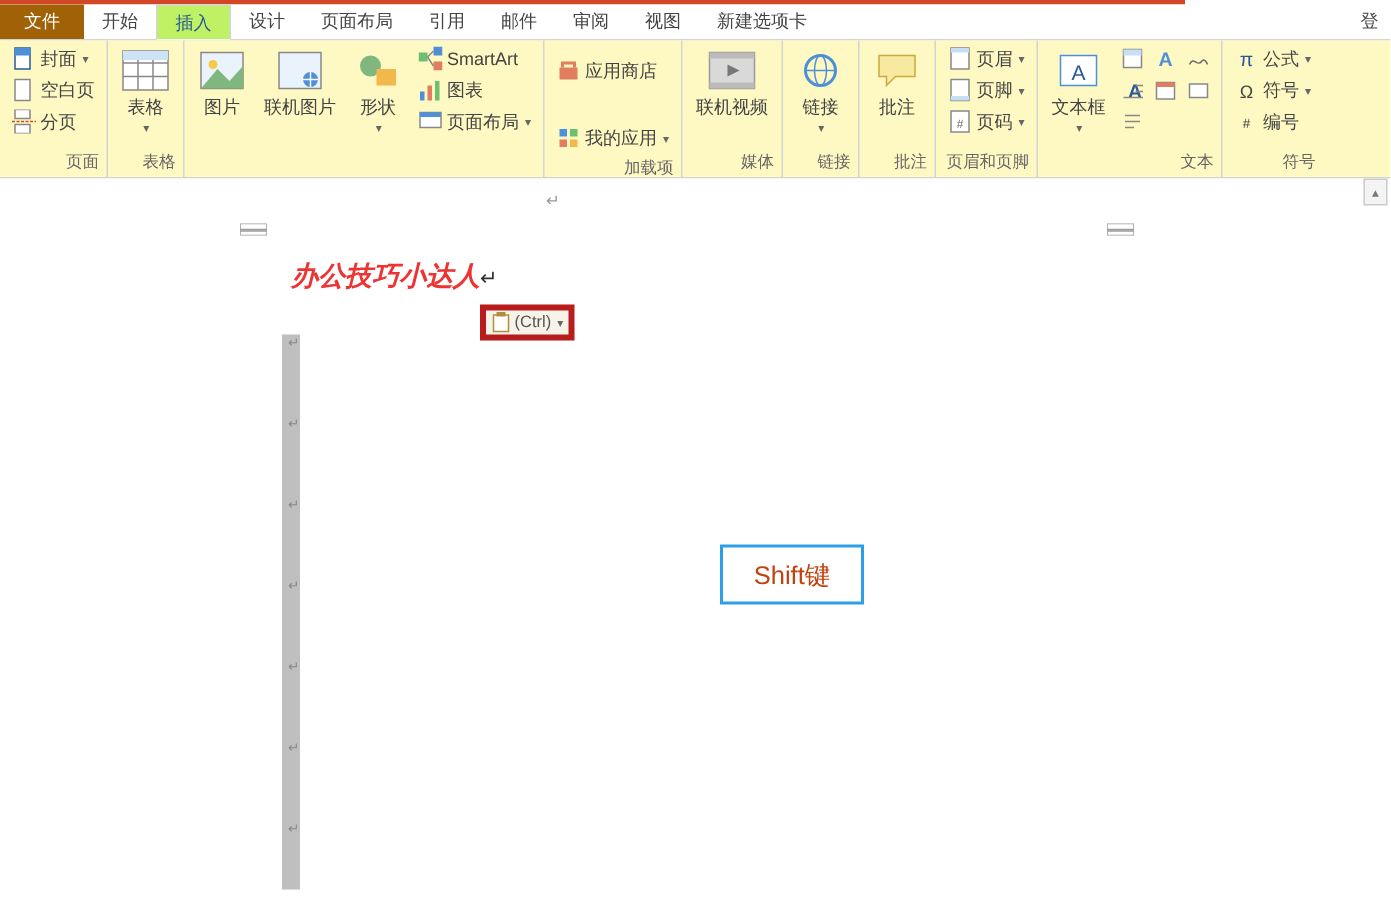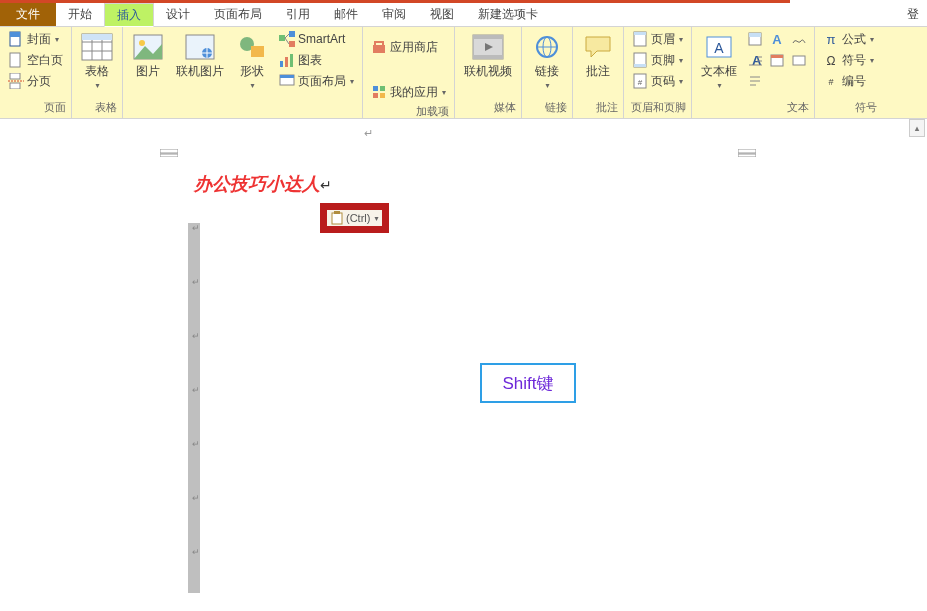--- a/index.html
+++ b/index.html
@@ -32,25 +32,25 @@
 
 
 .docarea { position: absolute; left: 0; top: 119px; right: 0; bottom: 0; background: #fff; display: flex; }
 .page { position: relative; margin: 8px 0 0 80px; width: 760px; height: 470px; background: #fff; }
 .ruler-mark-l { position: absolute; top: 22px; left: 80px; width: 18px; height: 8px; }
 .ruler-mark-r { position: absolute; top: 22px; left: 658px; width: 18px; height: 8px; }
 .rm { stroke: #9a9a9a; stroke-width: 1; fill: none; }
 .para-mark { position: absolute; top: 0px; left: 284px; font-size: 11px; color: #9a9a9a; }
 .title-text { position: absolute; top: 45px; left: 114px; font-family: SimSun, serif; font-size: 18px; font-weight: bold; font-style: italic; color: #e33; }
 .cursor-tick { font-size: 14px; color: #333; font-weight: normal; font-style: normal; }
-.paste-tag { position: absolute; top: 76px; left: 240px; border: 7px solid #b91c1c; background: #f7f3e9; padding: 1px 4px; font-size: 11px; color: #555; display: flex; align-items: center; gap: 3px; cursor: pointer; }
+.paste-tag { position: absolute; top: 76px; left: 240px; border: 4px solid #b91c1c; background: #f7f3e9; padding: 1px 4px; font-size: 11px; color: #555; display: flex; align-items: center; gap: 3px; cursor: pointer; }
 .paste-tag .clip { width: 12px; height: 14px; }
 .column-strip { position: absolute; top: 96px; left: 108px; width: 12px; height: 370px; background: #bfbfbf; }
 .pm-small { position: absolute; font-size: 9px; color: #888; left: 112px; }
-.highlight-box { position: absolute; top: 236px; left: 400px; width: 96px; height: 40px; border: 2px solid #2e9fe6; background: #fff; display: flex; align-items: center; justify-content: center; font-size: 17px; color: #6d28d9; }
+.highlight-box { position: absolute; top: 236px; left: 400px; width: 96px; height: 40px; border: 2px solid #2e9fe6; background: #fff; display: flex; align-items: center; justify-content: center; font-size: 17px; color: #c2410c; }
 .scroll-stub { position: absolute; right: 2px; top: 0px; width: 16px; height: 18px; border: 1px solid #ccc; background: #f4f4f4; display:flex; align-items:center; justify-content:center; font-size:9px; color:#777; }
 
 svg { display: block; }
 </style>
 </head>
 <body>
 
 <div class="top-red"></div>
 
 <div class="tabstrip">

